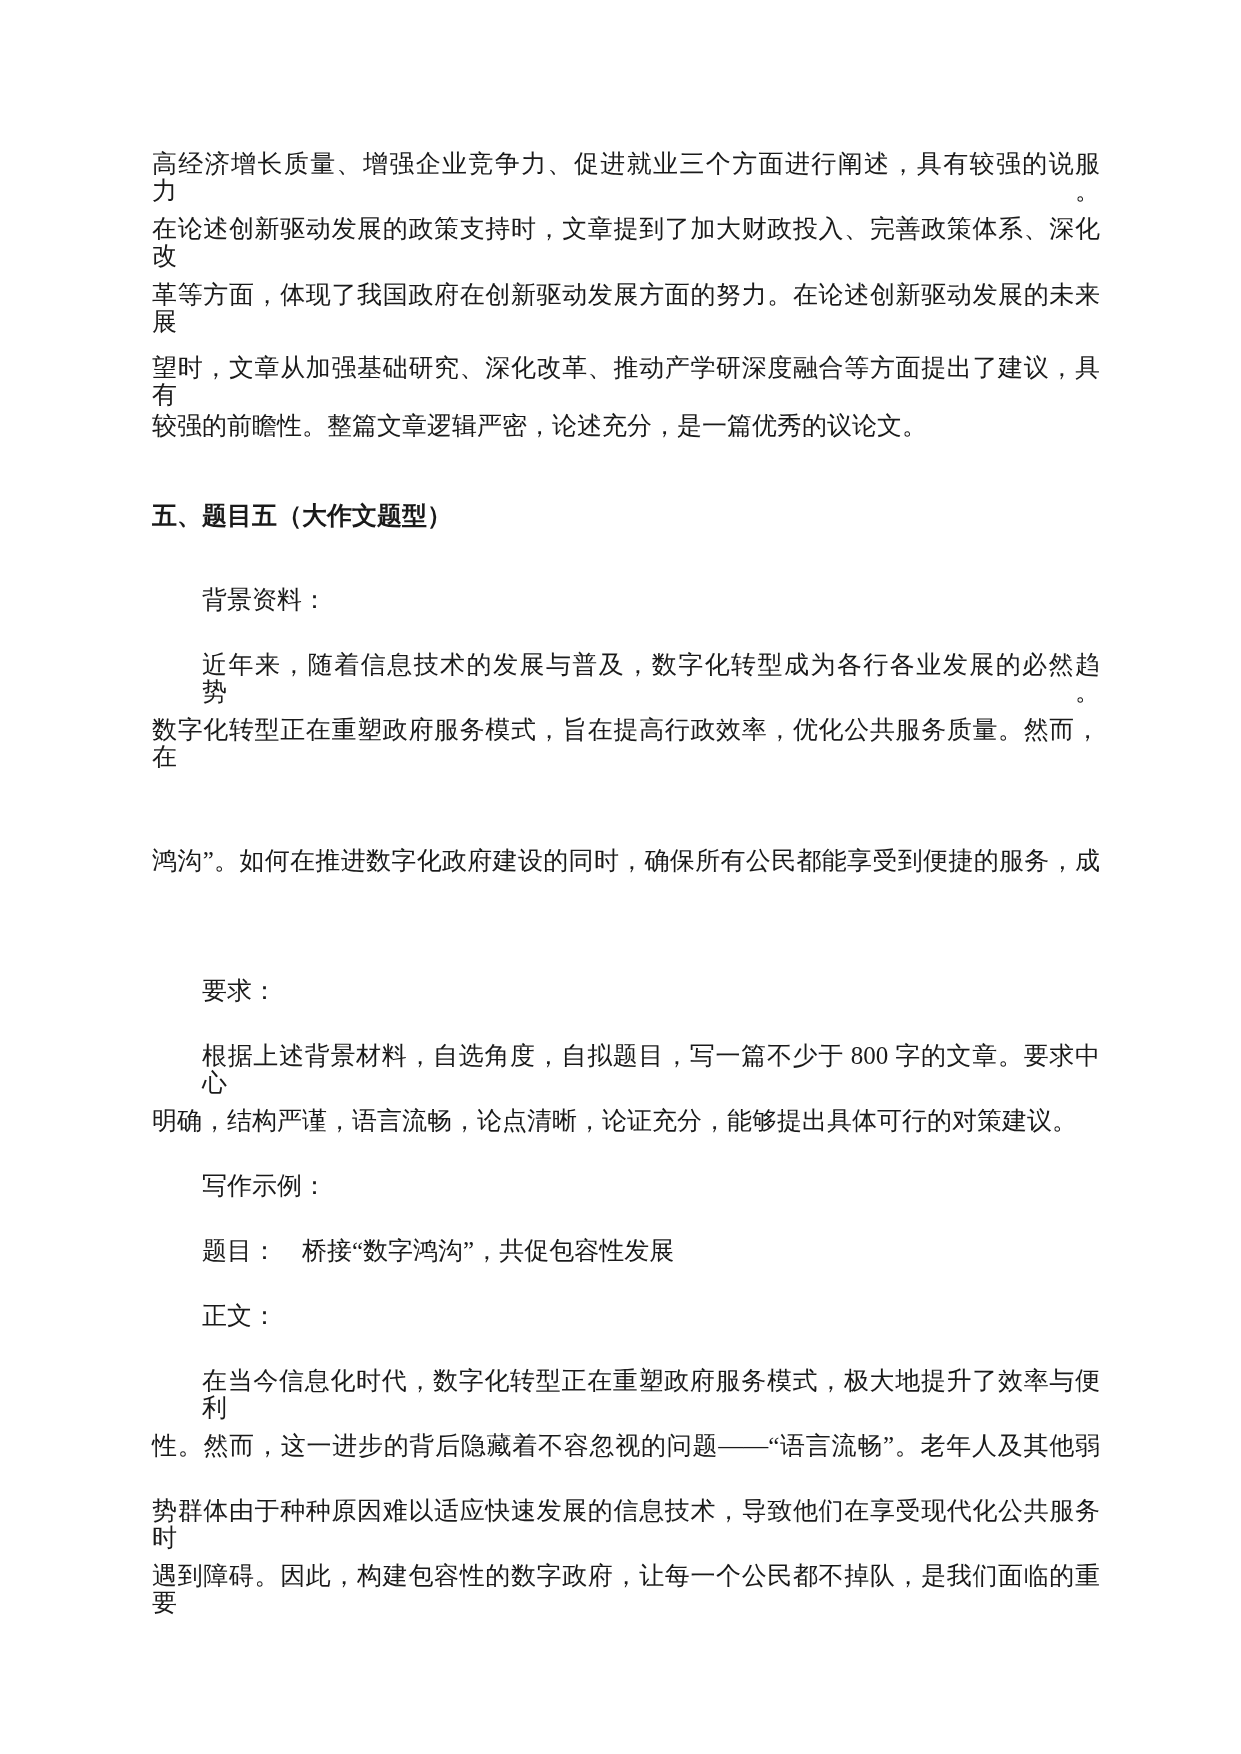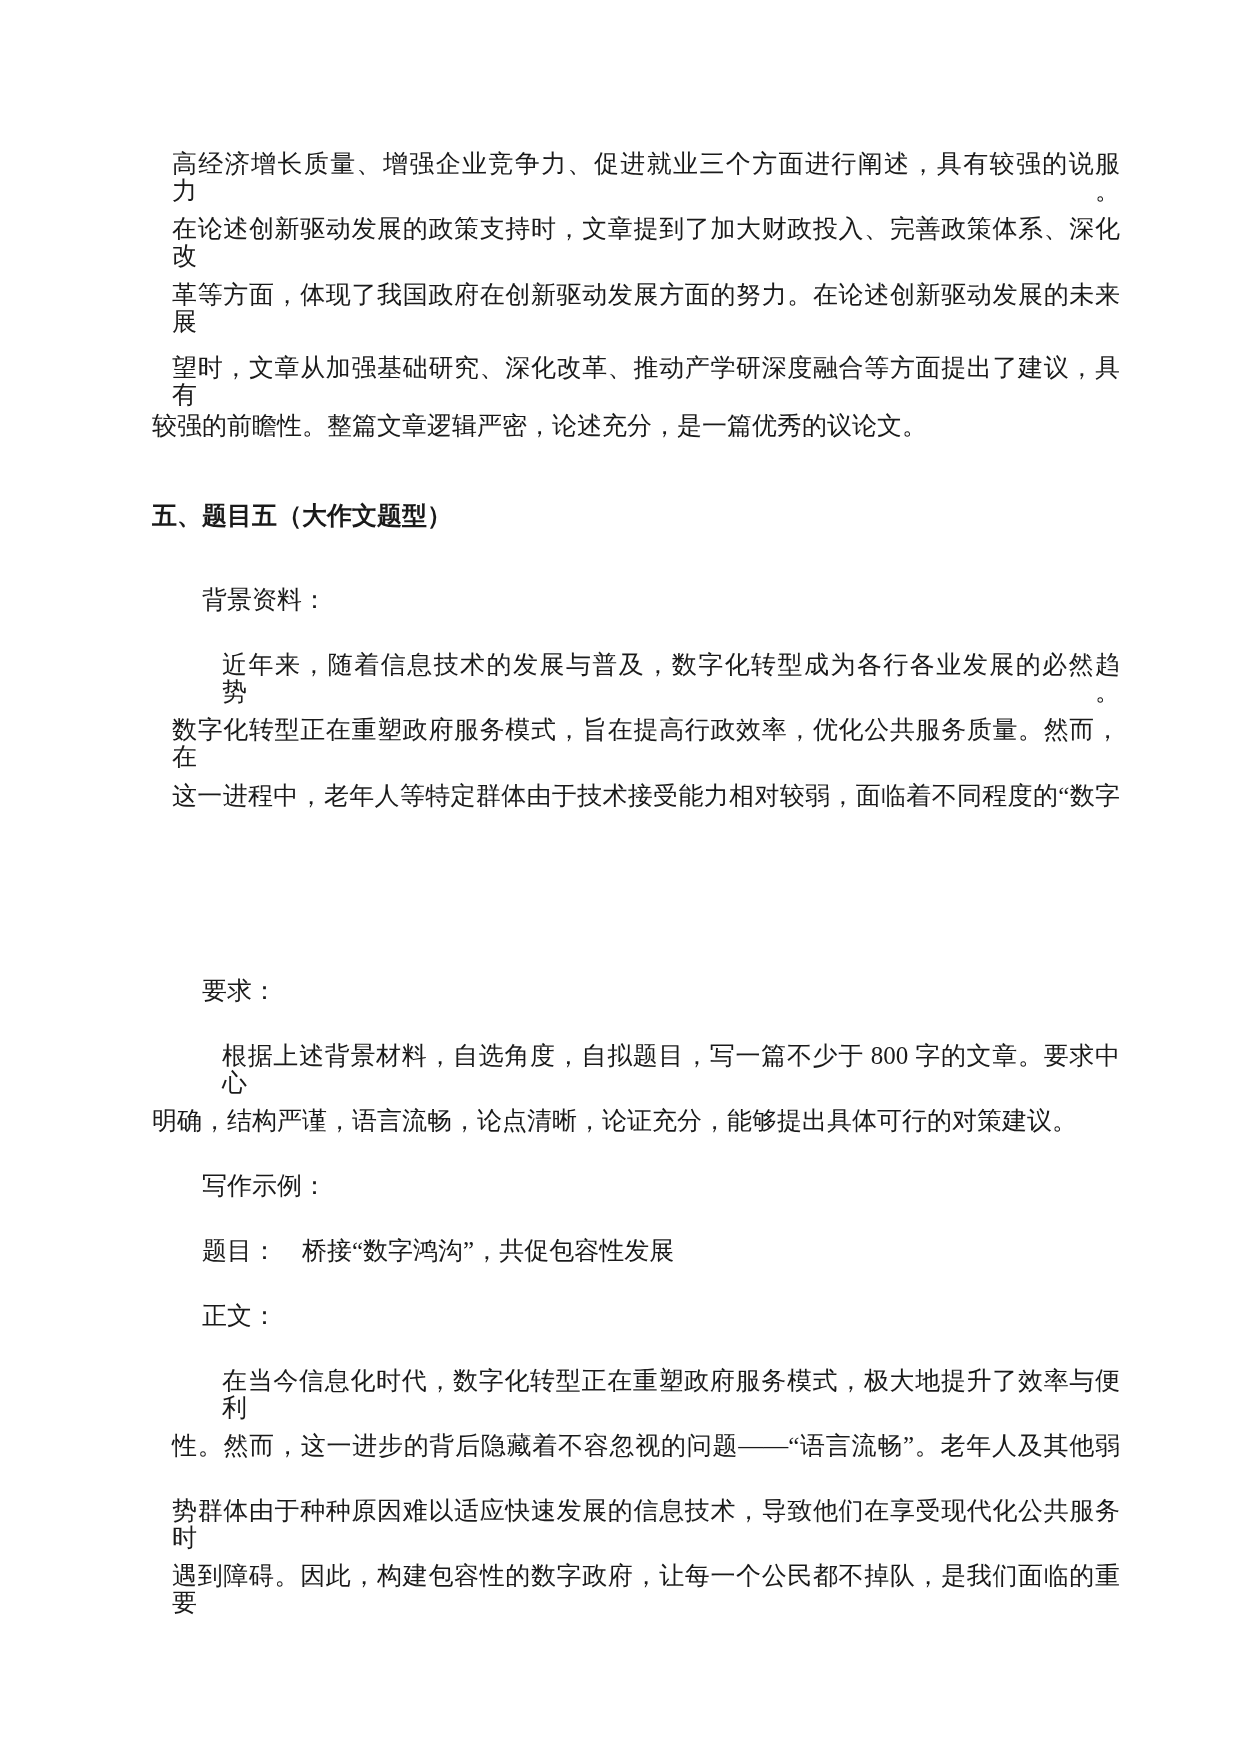--- a/index.html
+++ b/index.html
@@ -23,21 +23,20 @@
   }
   .ind {
     left: 202px;
     width: 898px;
   }
   .fill {
     white-space: normal;
     text-align: justify;
     text-align-last: justify;
     text-justify: inter-ideograph;
-    margin-left: 20px;
   }
   .heading {
     position: absolute;
     left: 152px;
     top: 499px;
     font-size: 25px;
     font-weight: bold;
     line-height: 34px;
     white-space: nowrap;
   }
@@ -51,21 +50,21 @@
   <div class="line fill" style="top:215px">在论述创新驱动发展的政策支持时，文章提到了加大财政投入、完善政策体系、深化改</div>
   <div class="line fill" style="top:281px">革等方面，体现了我国政府在创新驱动发展方面的努力。在论述创新驱动发展的未来展</div>
   <div class="line fill" style="top:354px">望时，文章从加强基础研究、深化改革、推动产学研深度融合等方面提出了建议，具有</div>
   <div class="line" style="top:412px">较强的前瞻性。整篇文章逻辑严密，论述充分，是一篇优秀的议论文。</div>
 
   <div class="heading">五、题目五（大作文题型）</div>
 
   <div class="line ind" style="top:586px">背景资料：</div>
   <div class="line ind fill" style="top:651px">近年来，随着信息技术的发展与普及，数字化转型成为各行各业发展的必然趋势。</div>
   <div class="line fill" style="top:716px">数字化转型正在重塑政府服务模式，旨在提高行政效率，优化公共服务质量。然而，在</div>
-  <div class="line fill" style="top:782px">这一进程中，老年人等特定群体由于技术接受能力相对较弱，面临着不同程度的“数字</div>
+  <div class="line fill" style="top:847px">鸿沟”。如何在推进数字化政府建设的同时，确保所有公民都能享受到便捷的服务，成</div>
 
   <div class="line ind" style="top:977px">要求：</div>
   <div class="line ind fill" style="top:1042px">根据上述背景材料，自选角度，自拟题目，写一篇不少于 800 字的文章。要求中心</div>
   <div class="line" style="top:1107px">明确，结构严谨，语言流畅，论点清晰，论证充分，能够提出具体可行的对策建议。</div>
 
   <div class="line ind" style="top:1172px">写作示例：</div>
   <div class="line ind" style="top:1237px">题目：　桥接“数字鸿沟”，共促包容性发展</div>
   <div class="line ind" style="top:1302px">正文：</div>
 
   <div class="line ind fill" style="top:1367px">在当今信息化时代，数字化转型正在重塑政府服务模式，极大地提升了效率与便利</div>

